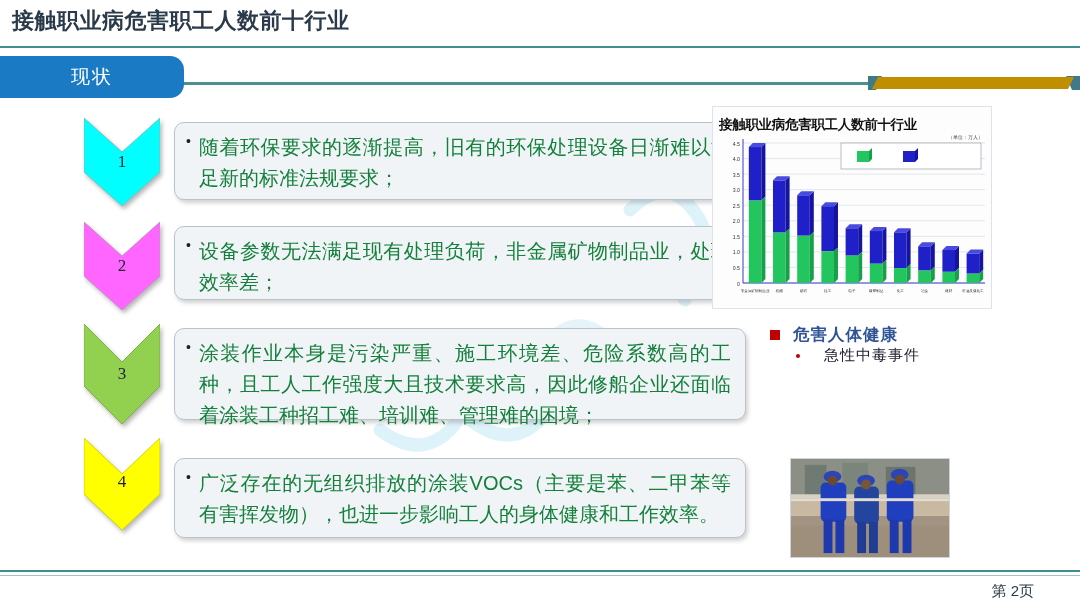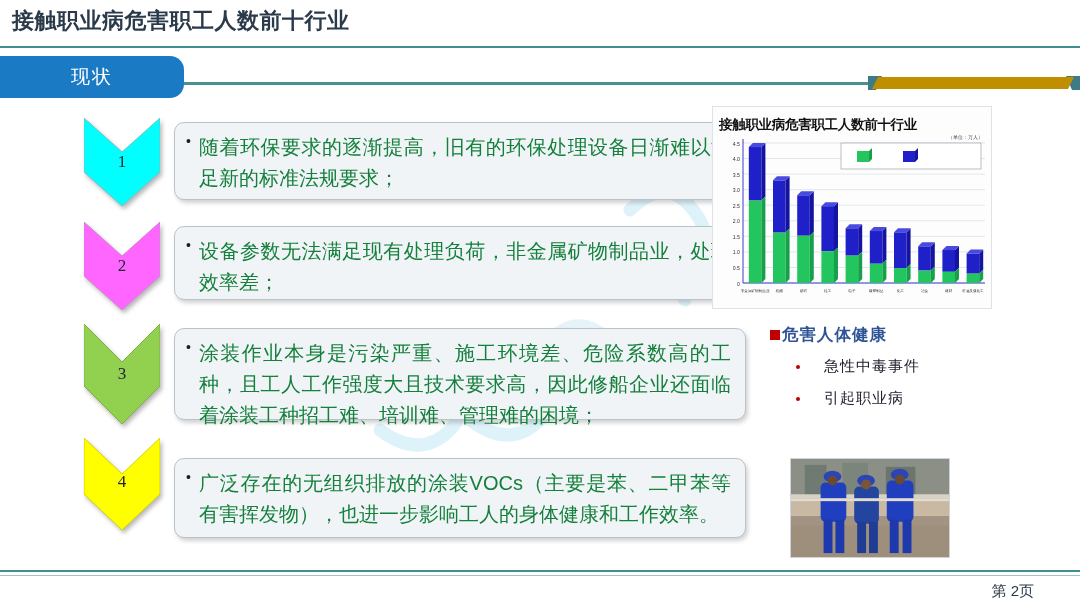--- a/index.html
+++ b/index.html
@@ -206,22 +206,21 @@
   
   #health-block {
     position: absolute;
     left: 58px;
     top: 218px;
     width: 222px;
   }
   #health-heading {
     display: flex;
     align-items: center;
-    gap: 2px;
-    margin-bottom: 11px;
+    gap: 13px;
   }
   #health-heading .sq {
     width: 10px;
     height: 10px;
     background: #c00000;
     flex: 0 0 auto;
   }
   #health-heading .htxt {
     font-size: 16.5px;
     font-weight: bold;
@@ -468,24 +467,20 @@
 
   <div id="health-block">
     <div id="health-heading">
       <span class="sq"></span>
       <span class="htxt">危害人体健康</span>
     </div>
     <div class="health-item">
       <span class="dot"></span>
       <span class="itxt">急性中毒事件</span>
     </div>
-    <div class="health-item">
-      <span class="dot"></span>
-      <span class="itxt">引起职业病</span>
-    </div>
   </div>
 
   <svg id="worker-photo" viewBox="0 0 160 100" preserveAspectRatio="none">
     <rect x="0" y="0" width="160" height="42" fill="#8c8f86"></rect>
     <rect x="0" y="42" width="160" height="16" fill="#c9b9a2"></rect>
     <rect x="0" y="58" width="160" height="42" fill="#a39382"></rect>
     <rect x="14" y="6" width="22" height="34" fill="#6f7a72"></rect>
     <rect x="52" y="4" width="26" height="36" fill="#7b857c"></rect>
     <rect x="96" y="8" width="30" height="32" fill="#6b756d"></rect>
     <rect x="0" y="36" width="160" height="4" fill="#d9d2c4"></rect>

